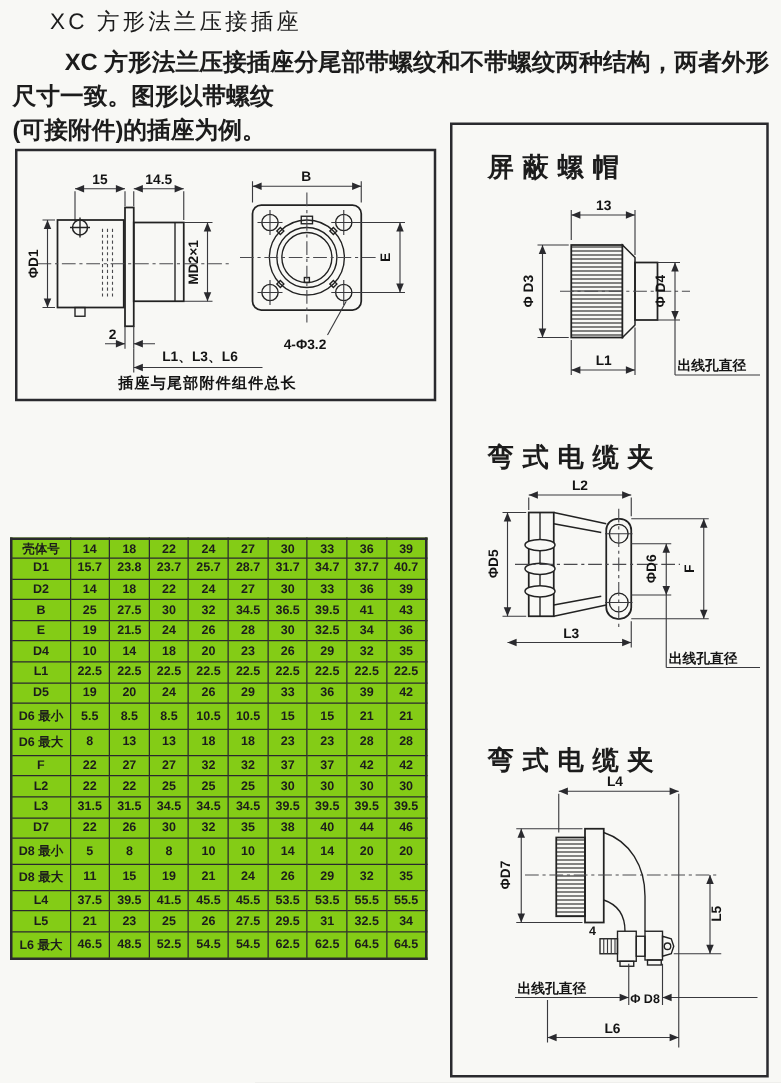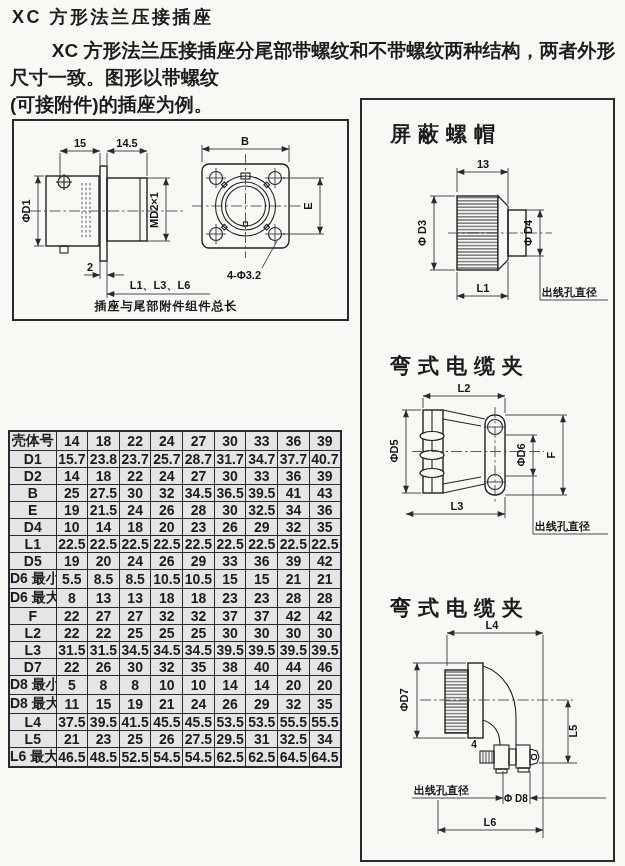--- a/index.html
+++ b/index.html
@@ -1,18 +1,18 @@
 <!DOCTYPE html>
 <html><head>
 <meta charset="utf-8">
 <style>
   html,body{margin:0;padding:0;background:#e8e8e6;}
   .page{position:relative;width:625px;height:866px;background:#f8f8f5;
         font-family:"Liberation Sans",sans-serif;color:#1c1c1c;overflow:hidden;}
-  .doc-title{position:absolute;left:12px;top:5px;font-size:18px;font-weight:700;letter-spacing:2.5px;}
+  .doc-title{position:absolute;left:40px;top:5px;font-size:18px;font-weight:400;letter-spacing:2.5px;}
   .intro{position:absolute;left:10px;top:37px;width:608px;font-size:19px;font-weight:600;line-height:27px;}
   .intro .l1{text-indent:2.2em;}
   .box{position:absolute;border:2px solid #2a2a2e;}
   #left-box{left:12px;top:119px;width:333px;height:198px;}
   #right-box{left:360px;top:98px;width:251px;height:760px;}
   .sec-title{position:absolute;left:28px;font-size:21px;font-weight:700;letter-spacing:7px;white-space:nowrap;}
   #t1{top:20px;} #t2{top:252px;} #t3{top:494px;}
   svg{position:absolute;display:block;left:0;}
   #svg-nut{top:48px;} #svg-straight{top:281px;} #svg-bent{top:516px;}
   .ol{stroke:#222;stroke-width:1.4;fill:none;}
@@ -21,22 +21,22 @@
   .dl{stroke:#39393d;stroke-width:0.9;fill:none;}
   .cl{stroke:#4a4a4e;stroke-width:0.9;fill:none;stroke-dasharray:11 3 2.5 3;}
   .hd{stroke:#4a4a4e;stroke-width:0.9;fill:none;stroke-dasharray:2.5 2.2;}
   .wf{fill:#f8f8f5;stroke:#222;stroke-width:1.2;}
   text{fill:#141414;font-weight:700;font-family:"Liberation Sans",sans-serif;}
   .dt{font-size:11px;text-anchor:middle;}
   .dts{font-size:11px;text-anchor:start;}
   .sm{font-size:10px;text-anchor:middle;}
   .cap{font-size:12px;text-anchor:middle;letter-spacing:1px;}
   .dim-table{position:absolute;left:8px;top:430px;width:334px;height:338px;
-             border-collapse:collapse;table-layout:fixed;font-size:14px;
-             border:2px solid #2a2a2e;background:#e5e5e5;}
+             border-collapse:collapse;table-layout:fixed;font-size:10px;
+             border:2px solid #2a2a2e;background:#84cc16;}
   .dim-table th,.dim-table td{border:1px solid #2a2a2e;text-align:center;vertical-align:middle;
              font-weight:700;padding:0;overflow:hidden;white-space:nowrap;}
 </style>
 </head>
 <body>
 
 <div class="page">
 
   <div class="doc-title">XC 方形法兰压接插座</div>
 

